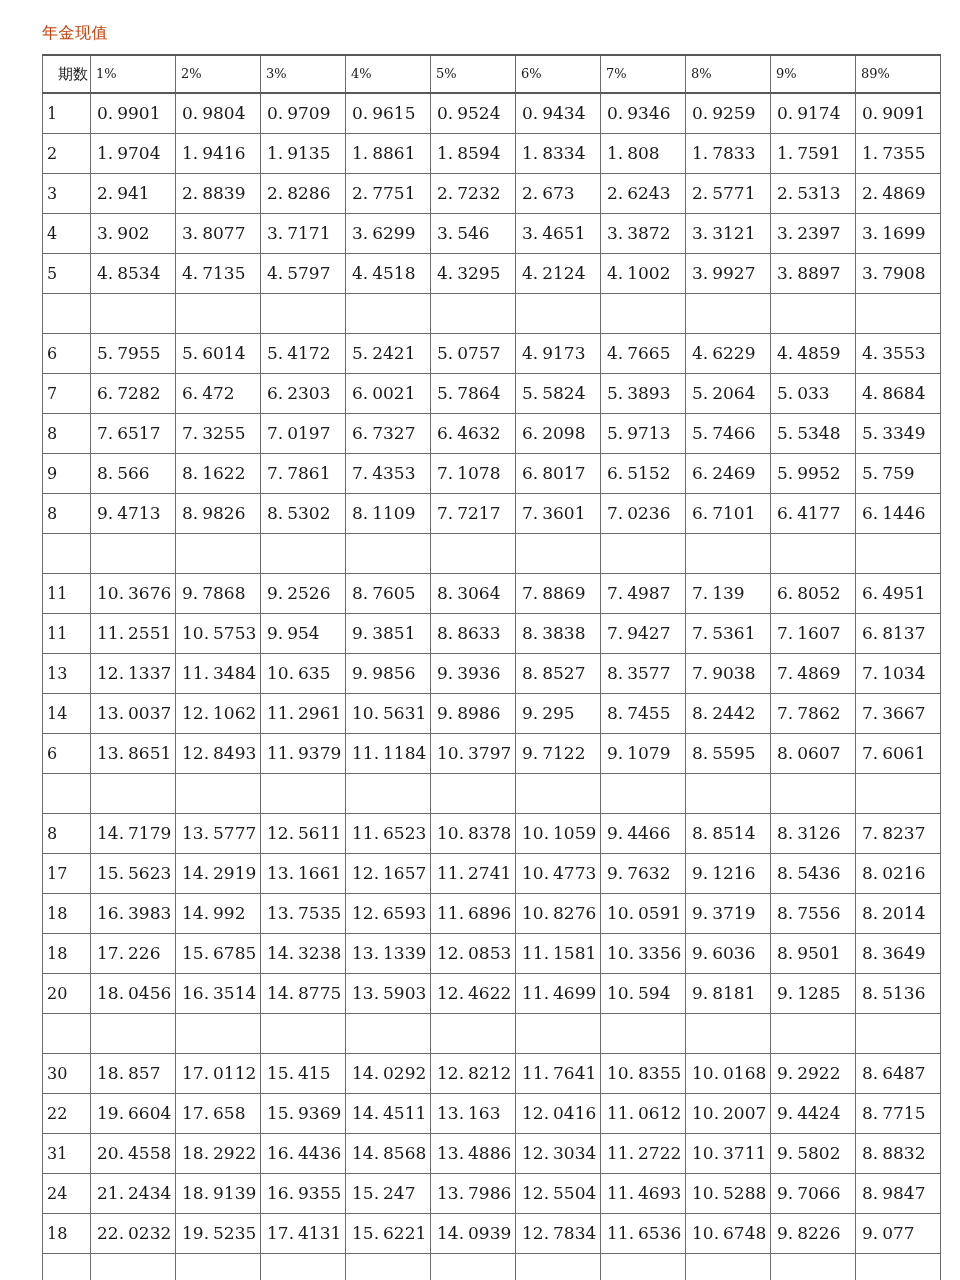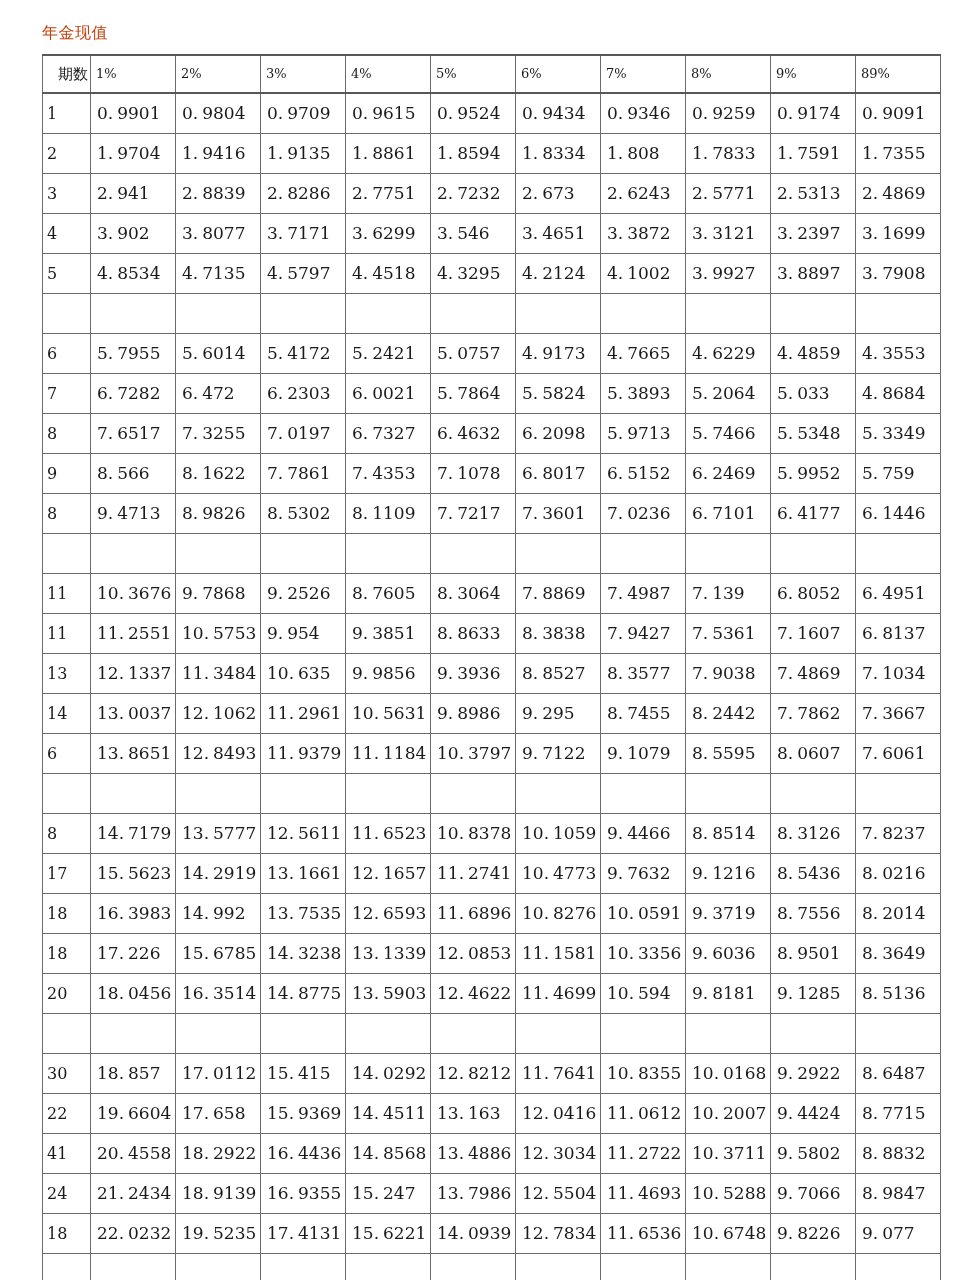--- a/index.html
+++ b/index.html
@@ -469,21 +469,21 @@
             <td class="cell-value">15.<span class="dec-gap"></span>9369</td>
             <td class="cell-value">14.<span class="dec-gap"></span>4511</td>
             <td class="cell-value">13.<span class="dec-gap"></span>163</td>
             <td class="cell-value">12.<span class="dec-gap"></span>0416</td>
             <td class="cell-value">11.<span class="dec-gap"></span>0612</td>
             <td class="cell-value">10.<span class="dec-gap"></span>2007</td>
             <td class="cell-value">9.<span class="dec-gap"></span>4424</td>
             <td class="cell-value">8.<span class="dec-gap"></span>7715</td>
           </tr>
           <tr class="data-row">
-            <td class="cell-period">41</td>
+            <td class="cell-period">31</td>
             <td class="cell-value">20.<span class="dec-gap"></span>4558</td>
             <td class="cell-value">18.<span class="dec-gap"></span>2922</td>
             <td class="cell-value">16.<span class="dec-gap"></span>4436</td>
             <td class="cell-value">14.<span class="dec-gap"></span>8568</td>
             <td class="cell-value">13.<span class="dec-gap"></span>4886</td>
             <td class="cell-value">12.<span class="dec-gap"></span>3034</td>
             <td class="cell-value">11.<span class="dec-gap"></span>2722</td>
             <td class="cell-value">10.<span class="dec-gap"></span>3711</td>
             <td class="cell-value">9.<span class="dec-gap"></span>5802</td>
             <td class="cell-value">8.<span class="dec-gap"></span>8832</td>

